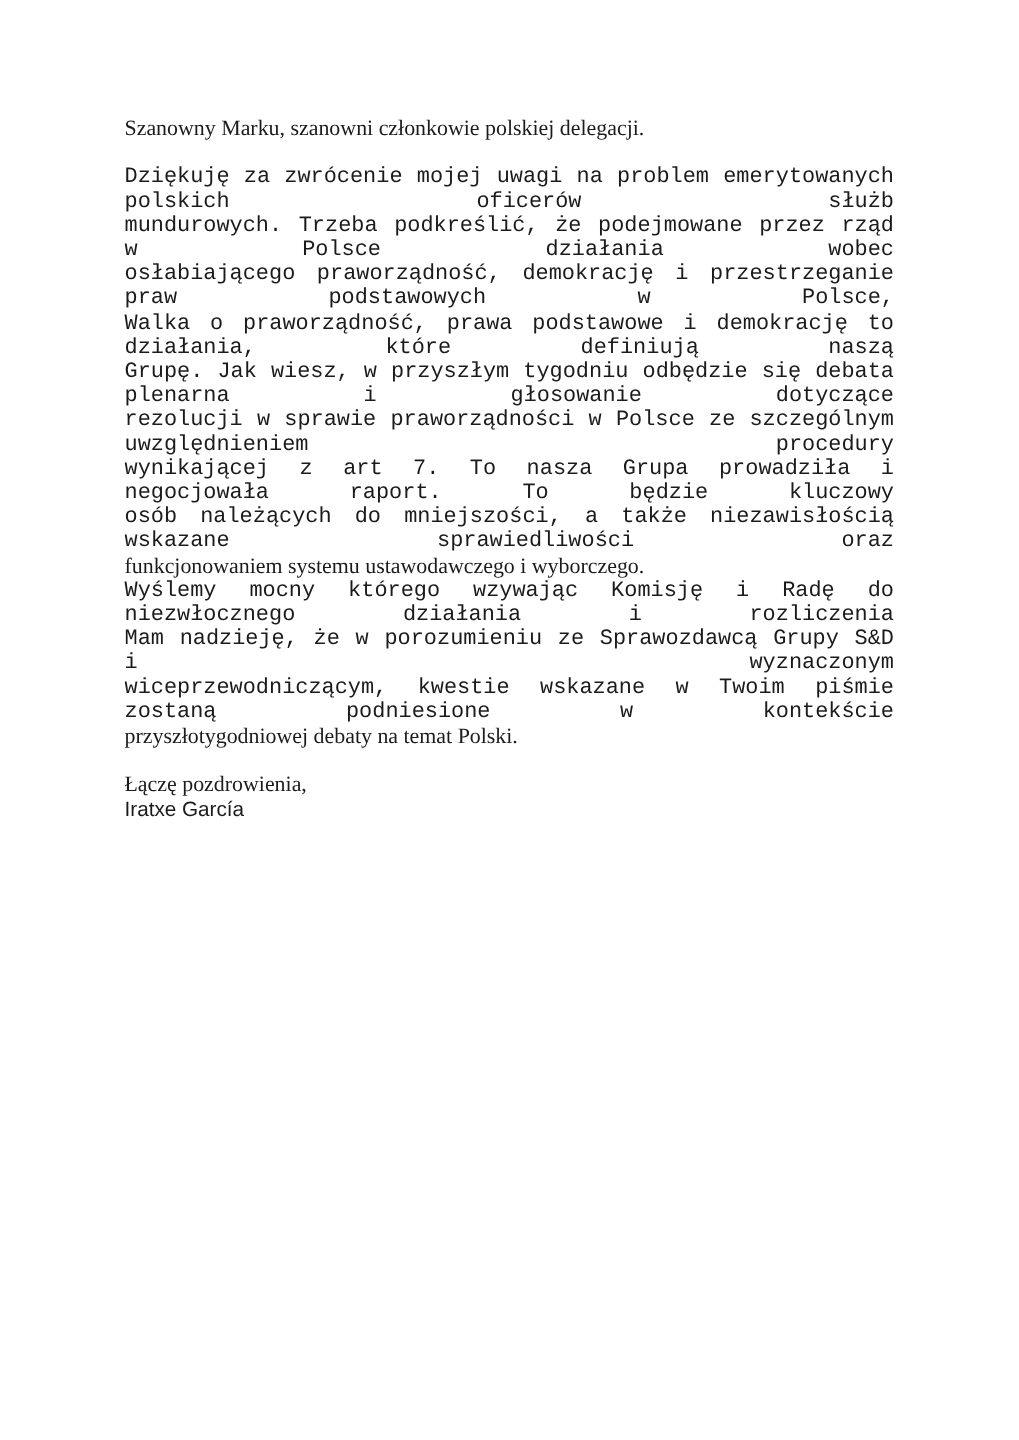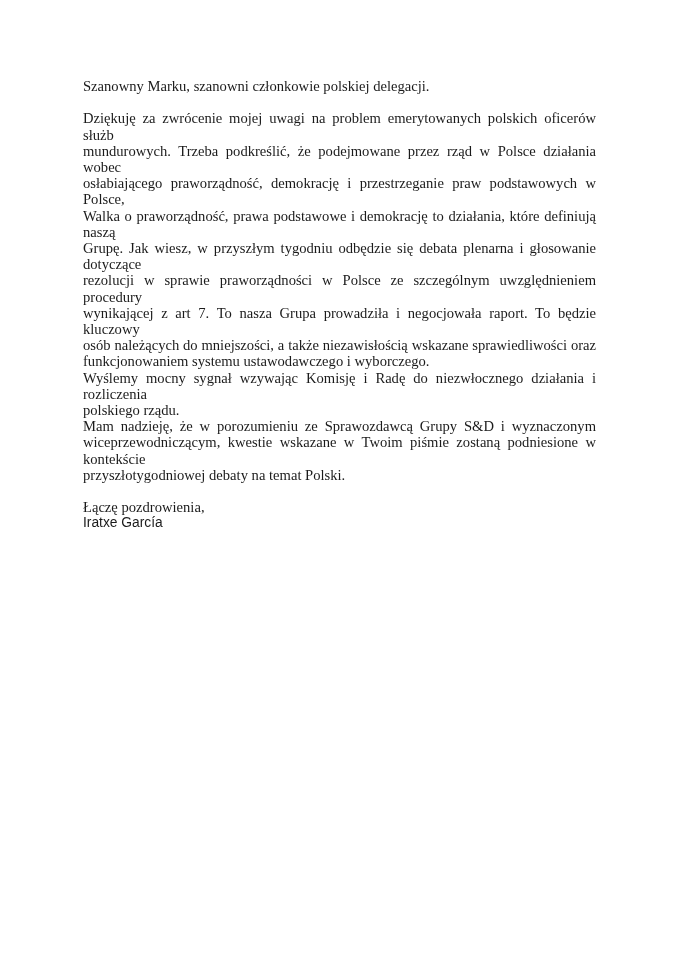--- a/index.html
+++ b/index.html
@@ -25,20 +25,21 @@
     line-height: 16.2px;
   }
   .line {
     min-height: 16.2px;
     white-space: normal;
   }
   
   .line.j {
     text-align: justify;
     text-align-last: justify;
+    font-family: Liberation Mono, monospace;
   }
   .spacer {
     height: 16.2px;
   }
   .signature {
     font-family: Liberation Sans, sans-serif;
     font-size: 13.8px;
   }
 </style>
 </head>
@@ -58,22 +59,21 @@
         </div>
         <div>
           <div class="line j">Walka o praworządność, prawa podstawowe i demokrację to działania, które definiują naszą</div>
           <div class="line j">Grupę. Jak wiesz, w przyszłym tygodniu odbędzie się debata plenarna i głosowanie dotyczące</div>
           <div class="line j">rezolucji w sprawie praworządności w Polsce ze szczególnym uwzględnieniem procedury</div>
           <div class="line j">wynikającej z art 7. To nasza Grupa prowadziła i negocjowała raport. To będzie kluczowy</div>
           <div class="line j">osób należących do mniejszości, a także niezawisłością wskazane sprawiedliwości oraz</div>
           <div class="line">funkcjonowaniem systemu ustawodawczego i wyborczego.</div>
         </div>
         <div>
-          <div class="line j">Wyślemy mocny sygnał wzywając Komisję i Radę do niezwłocznego działania i rozliczenia</div>
-          <div class="line">polskiego rządu.</div>
+          <div class="line j">Wyślemy mocny którego wzywając Komisję i Radę do niezwłocznego działania i rozliczenia</div>
         </div>
         <div>
           <div class="line j">Mam nadzieję, że w porozumieniu ze Sprawozdawcą Grupy S&amp;D i wyznaczonym</div>
           <div class="line j">wiceprzewodniczącym, kwestie wskazane w Twoim piśmie zostaną podniesione w kontekście</div>
           <div class="line">przyszłotygodniowej debaty na temat Polski.</div>
         </div>
       </div>
 
     <div class="spacer"></div>
 

